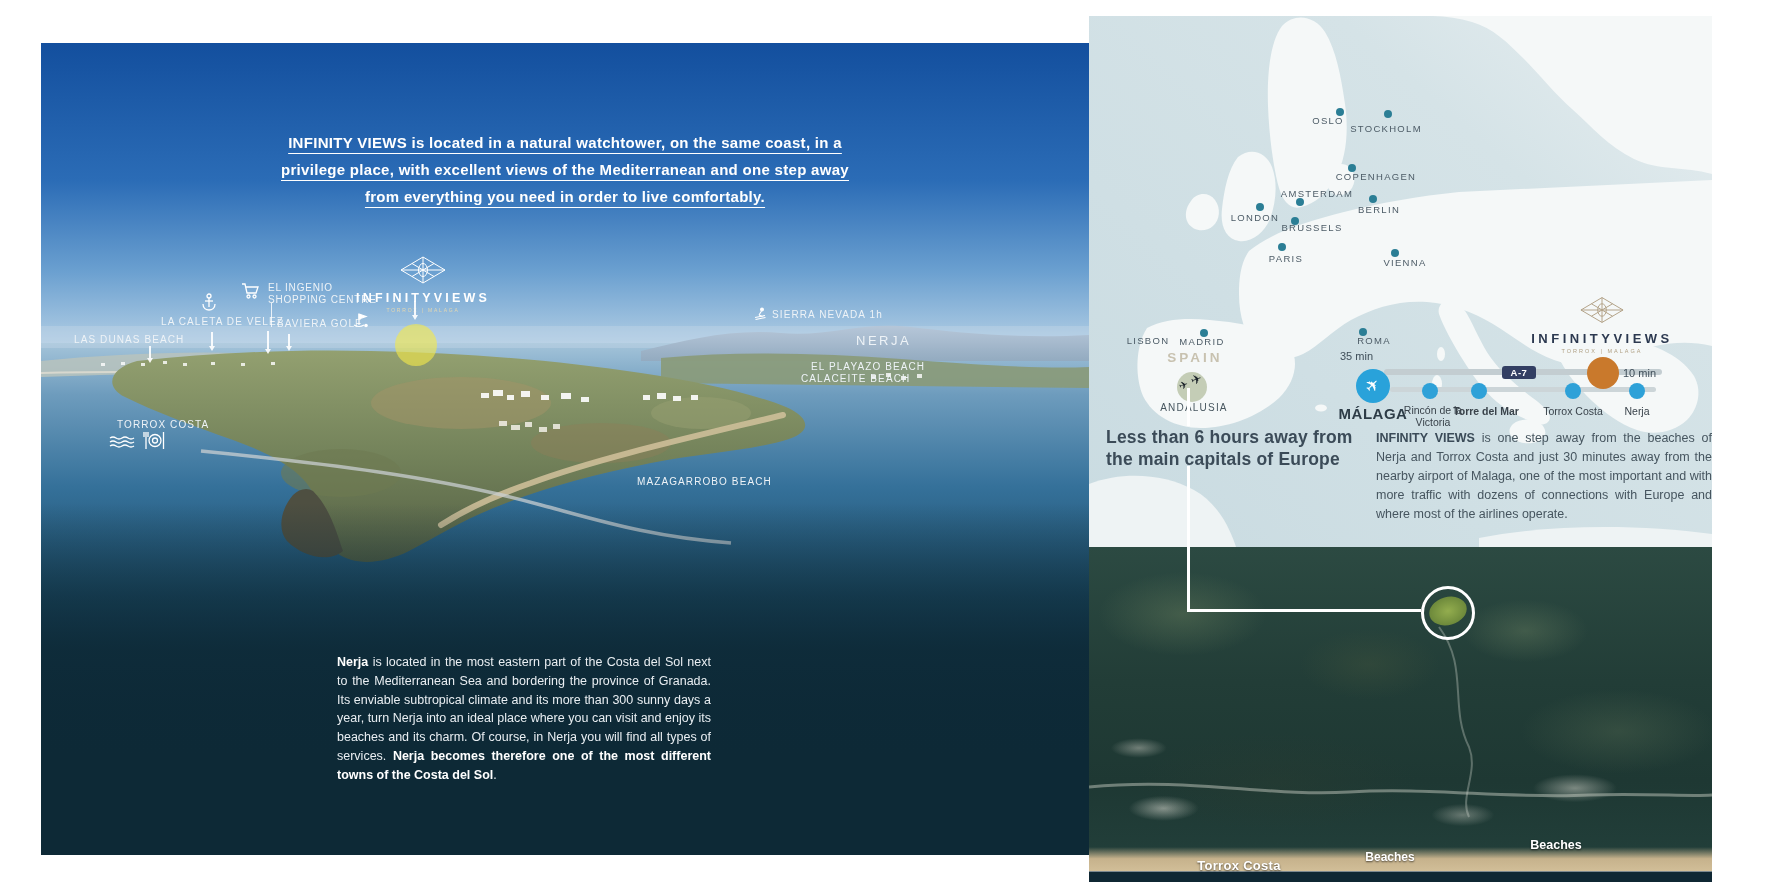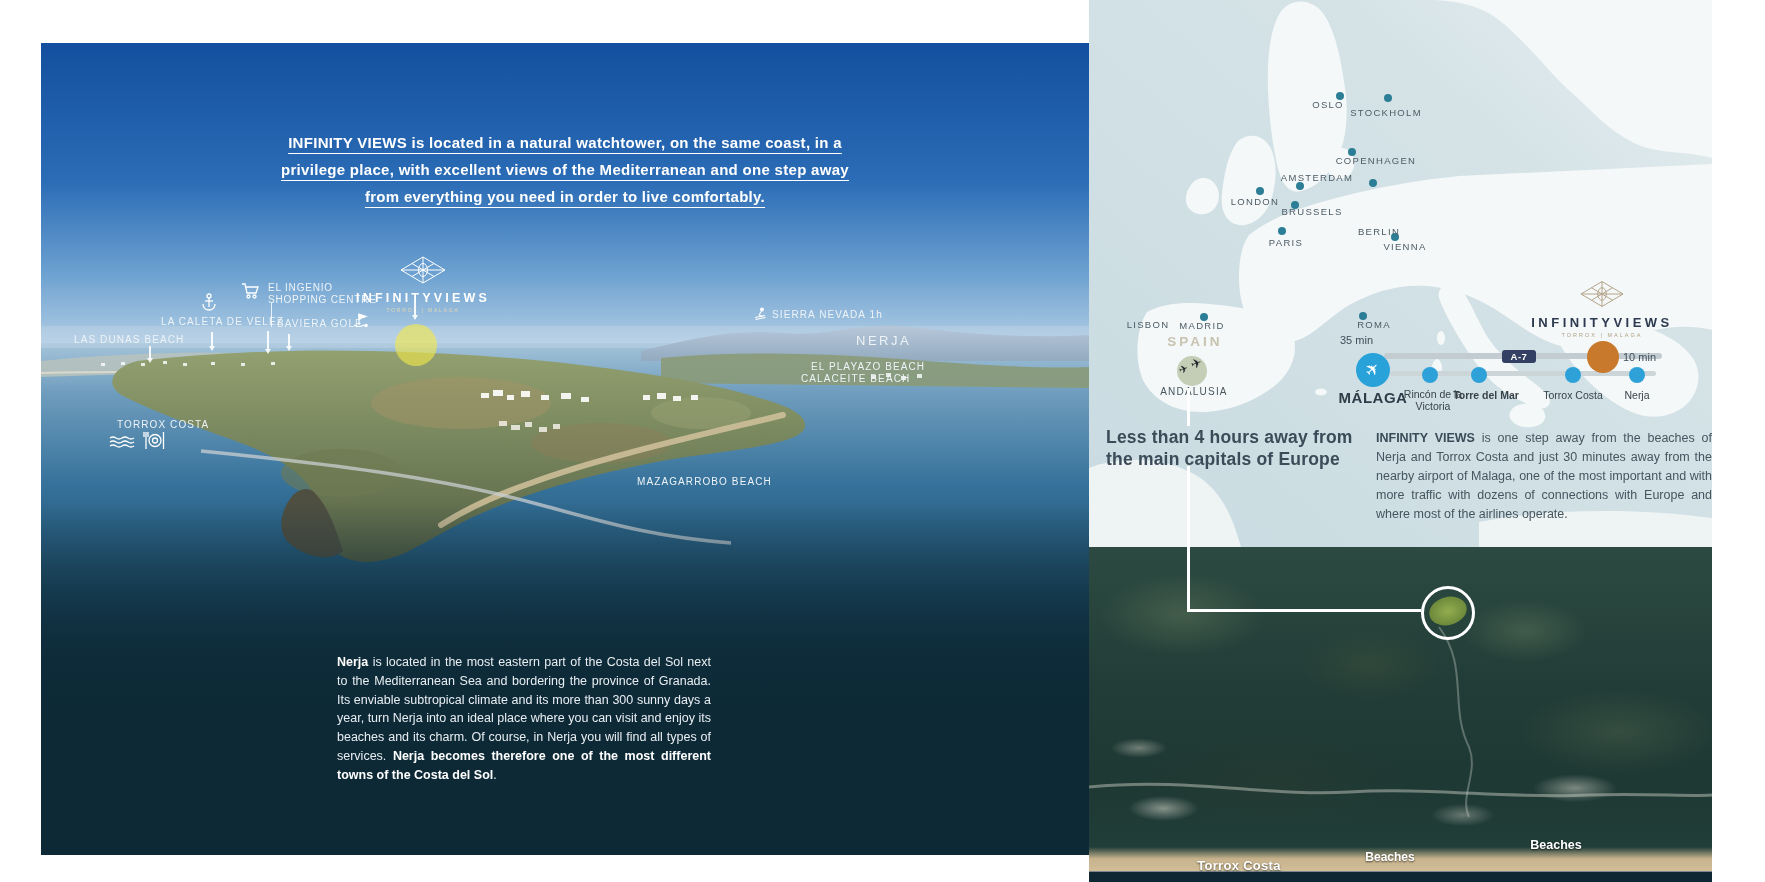--- a/index.html
+++ b/index.html
@@ -26,21 +26,21 @@
   .yellow-marker{position:absolute;left:354px;top:281px;width:42px;height:42px;border-radius:50%;
     background:rgba(243,232,74,.62);}
   .sea-title{position:absolute;left:294px;top:560px;font-size:29px;letter-spacing:2.5px;
     color:#15496b;font-weight:600;}
   .nerja-par{position:absolute;left:296px;top:610px;width:374px;font-size:12.5px;line-height:1.5;
     color:#e9eef2;text-align:justify;margin:0;}
   .nerja-par b{color:#ffffff;}
   .nerja-label{font-size:13px;letter-spacing:2.5px;}
 
   
-  .map-panel{position:absolute;left:1089px;top:0;width:623px;height:547px;overflow:hidden;}
+  .map-panel{position:absolute;left:1089px;top:16px;width:623px;height:547px;overflow:hidden;}
   .city-dot{position:absolute;width:8px;height:8px;border-radius:50%;background:#2b7e95;}
   .city-label{position:absolute;width:110px;text-align:center;font-size:9.5px;letter-spacing:1.3px;color:#4c5b66;}
   .country-label{position:absolute;left:46px;top:334px;width:120px;text-align:center;
     font-size:13.5px;letter-spacing:3px;color:#c8c2b0;font-weight:600;}
   .region-label{position:absolute;left:45px;top:386px;width:120px;text-align:center;
     font-size:10px;letter-spacing:1.2px;color:#47565f;}
   .region-highlight{position:absolute;left:88px;top:356px;width:30px;height:30px;border-radius:50%;
     background:rgba(163,176,138,.6);}
   .plane{position:absolute;color:#1d242b;transform:rotate(-20deg);}
   .road{position:absolute;background:#c3cdd1;border-radius:3px;}
@@ -319,21 +319,21 @@
     <span class="city-dot" style="left:189px;top:227px;"></span>
     <span class="city-dot" style="left:302px;top:233px;"></span>
     <span class="city-dot" style="left:270px;top:312px;"></span>
     <span class="city-dot" style="left:111px;top:313px;"></span>
 
     
     <div class="city-label" style="left:184px;top:99px;">OSLO</div>
     <div class="city-label" style="left:242px;top:107px;">STOCKHOLM</div>
     <div class="city-label" style="left:232px;top:155px;">COPENHAGEN</div>
     <div class="city-label" style="left:173px;top:172px;">AMSTERDAM</div>
-    <div class="city-label" style="left:235px;top:188px;margin-top:38px;">BERLIN</div>
+    <div class="city-label" style="left:235px;top:188px;">BERLIN</div>
     <div class="city-label" style="left:111px;top:196px;">LONDON</div>
     <div class="city-label" style="left:168px;top:206px;">BRUSSELS</div>
     <div class="city-label" style="left:142px;top:237px;">PARIS</div>
     <div class="city-label" style="left:261px;top:241px;">VIENNA</div>
     <div class="city-label" style="left:230px;top:319px;">ROMA</div>
     <div class="city-label" style="left:58px;top:320px;">MADRID</div>
     <div class="city-label" style="left:4px;top:319px;">LISBON</div>
 
     <div class="country-label">SPAIN</div>
     <div class="region-highlight"></div>
@@ -374,21 +374,21 @@
             <line x1="34" y1="7.5" x2="12" y2="20.5"></line>
           <ellipse cx="23" cy="14" rx="4.5" ry="6.5"></ellipse>
         </g>
       </svg>
       <div class="nm">INFINITYVIEWS</div>
       <div class="tg">TORROX | MALAGA</div>
     </div>
   </section>
 
   <div class="distance-heading">
-    <span>Less than 4 hours away from</span>
+    <span>Less than 6 hours away from</span>
     <span>the main capitals of Europe</span>
   </div>
   <p class="info-par"><b>INFINITY VIEWS</b><span> is one step away from the beaches of Nerja and Torrox Costa and just 30 minutes away from the nearby airport of Malaga, one of the most important and with more traffic with dozens of connections with Europe and where most of the airlines operate.</span></p>
 
   <section class="sat-panel">
     <svg width="623" height="335" style="position:absolute;left:0;top:0;">
       <path d="M0,240 C100,230 180,250 260,245 C340,240 420,252 500,248 C560,246 600,250 623,248" stroke="rgba(210,215,205,.45)" stroke-width="3" fill="none"></path>
       <path d="M350,80 C380,120 360,160 380,200 C390,225 370,250 380,270" stroke="rgba(210,215,205,.35)" stroke-width="2" fill="none"></path>
     </svg>
     <div class="sat-beach"></div>

